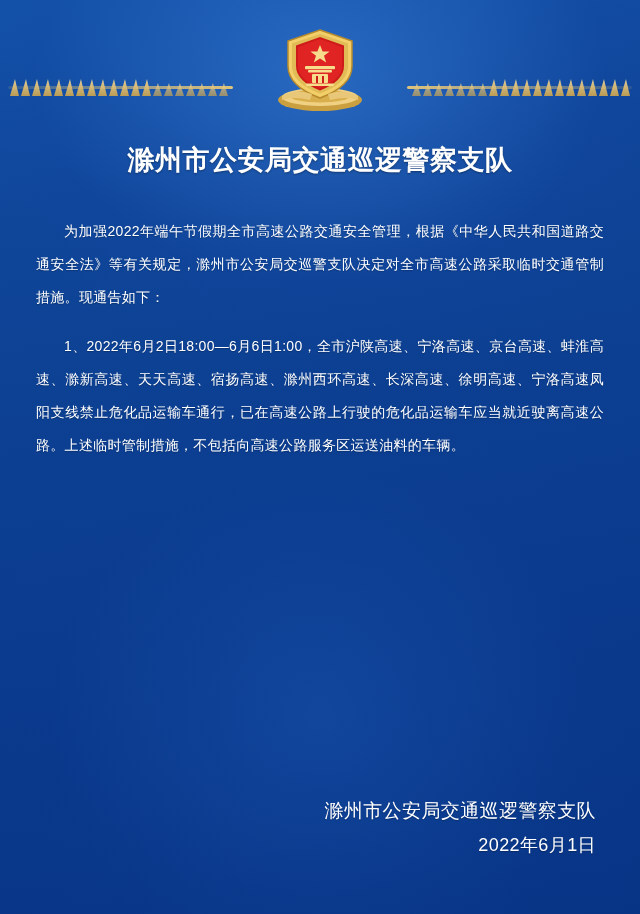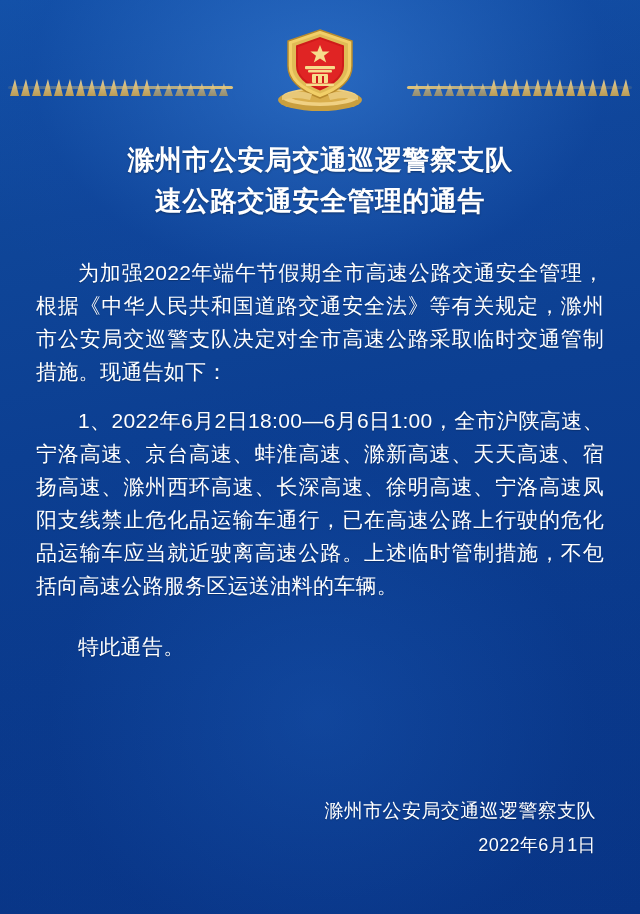--- a/index.html
+++ b/index.html
@@ -110,21 +110,21 @@
   }
 
   
   .body {
     margin: 34px 36px 0 36px;
     color: #ffffff;
     position: relative;
     z-index: 4;
   }
   .para {
-    font-size: 21px;
+    font-size: 14px;
     line-height: 33px;
     text-indent: 2em;
     letter-spacing: 0.3px;
     margin: 0 0 18px 0;
     text-align: justify;
     text-shadow: 0 1px 1px rgba(0,0,0,0.25);
   }
   .para.tight { margin-bottom: 16px; }
   .para.closing {
     margin-top: 28px;
@@ -232,27 +232,25 @@
       <rect x="50" y="50" width="2" height="7" fill="#cf1a1a"></rect>
       <rect x="34" y="57.5" width="28" height="2.6" rx="1" fill="#f7dc8c"></rect>
 
       <path d="M10 70 Q24 62 40 68 L38 74 Q22 70 10 74 Z" fill="#e8c878"></path>
       <path d="M86 70 Q72 62 56 68 L58 74 Q74 70 86 74 Z" fill="#e8c878"></path>
     </svg>
   </div>
 
   <div class="title-block">
     <div class="title-line">滁州市公安局交通巡逻警察支队</div>
-    <div class="title-line">速公路交通安全管理的通告</div>
   </div>
 
   <div class="body">
     <p class="para tight">为加强2022年端午节假期全市高速公路交通安全管理，根据《中华人民共和国道路交通安全法》等有关规定，滁州市公安局交巡警支队决定对全市高速公路采取临时交通管制措施。现通告如下：</p>
     <p class="para tight">1、2022年6月2日18:00—6月6日1:00，全市沪陕高速、宁洛高速、京台高速、蚌淮高速、滁新高速、天天高速、宿扬高速、滁州西环高速、长深高速、徐明高速、宁洛高速凤阳支线禁止危化品运输车通行，已在高速公路上行驶的危化品运输车应当就近驶离高速公路。上述临时管制措施，不包括向高速公路服务区运送油料的车辆。</p>
-    <p class="para closing">特此通告。</p>
   </div>
 
   <div class="sign">
     <div class="org">滁州市公安局交通巡逻警察支队</div>
     <div class="date">2022年6月1日</div>
   </div>
 
 </div>
 
 </body></html>

